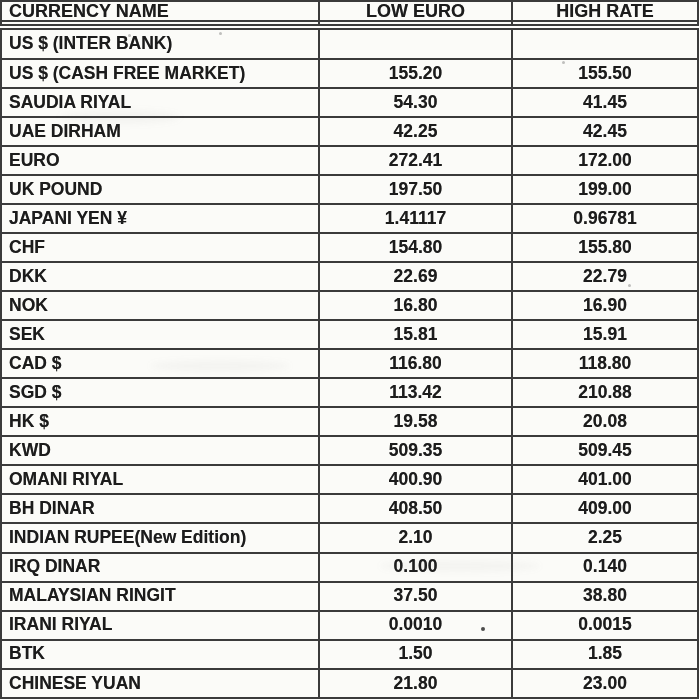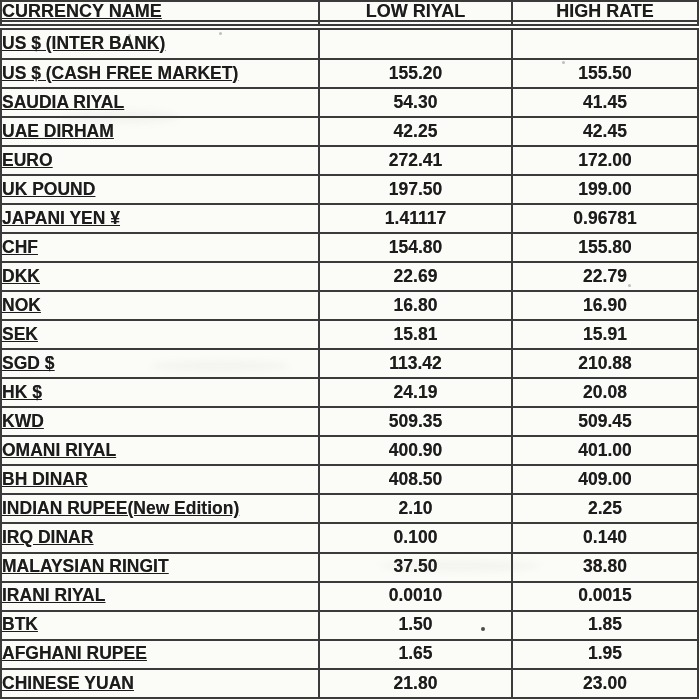--- a/index.html
+++ b/index.html
@@ -35,21 +35,21 @@
     font-size: 17.5px;
     line-height: 1;
     padding: 0;
     background: #fbfbf8;
     white-space: nowrap;
     overflow: hidden;
     text-shadow: 0 0 0.6px rgba(20,20,20,0.55);
   }
   .rate-table th.h-name, .rate-table td.name {
     text-align: left;
-    text-decoration: underline;
+    padding-left: 7px;
   }
   .rate-table th.h-low, .rate-table th.h-high,
   .rate-table td.low, .rate-table td.high {
     text-align: center;
   }
   .rate-table th {
     font-size: 18px;
   }
   tr.double-sep th, tr.double-sep td {
     border-bottom: 6px double #3b3b3b;
@@ -77,21 +77,21 @@
 
   <table class="rate-table">
     <colgroup>
       <col class="c-name">
         <col class="c-low">
         <col class="c-high">
     </colgroup>
     <thead>
       <tr>
         <th class="h-name">CURRENCY NAME</th>
-        <th class="h-low">LOW RIYAL</th>
+        <th class="h-low">LOW EURO</th>
         <th class="h-high">HIGH RATE</th>
       </tr>
     </thead>
     <tbody>
       <tr class="double-sep">
         <td class="name"></td>
         <td class="low"></td>
         <td class="high"></td>
       </tr>
       <tr>
@@ -143,27 +143,32 @@
         <td class="name">NOK</td>
         <td class="low">16.80</td>
         <td class="high">16.90</td>
       </tr>
       <tr>
         <td class="name">SEK</td>
         <td class="low">15.81</td>
         <td class="high">15.91</td>
       </tr>
       <tr>
+        <td class="name">CAD $</td>
+        <td class="low">116.80</td>
+        <td class="high">118.80</td>
+      </tr>
+      <tr>
         <td class="name">SGD $</td>
         <td class="low">113.42</td>
         <td class="high">210.88</td>
       </tr>
       <tr>
         <td class="name">HK $</td>
-        <td class="low">24.19</td>
+        <td class="low">19.58</td>
         <td class="high">20.08</td>
       </tr>
       <tr>
         <td class="name">KWD</td>
         <td class="low">509.35</td>
         <td class="high">509.45</td>
       </tr>
       <tr>
         <td class="name">OMANI RIYAL</td>
         <td class="low">400.90</td>
@@ -191,25 +196,20 @@
       </tr>
       <tr>
         <td class="name">IRANI RIYAL</td>
         <td class="low">0.0010</td>
         <td class="high">0.0015</td>
       </tr>
       <tr>
         <td class="name">BTK</td>
         <td class="low">1.50</td>
         <td class="high">1.85</td>
-      </tr>
-      <tr>
-        <td class="name">AFGHANI RUPEE</td>
-        <td class="low">1.65</td>
-        <td class="high">1.95</td>
       </tr>
       <tr>
         <td class="name">CHINESE YUAN</td>
         <td class="low">21.80</td>
         <td class="high">23.00</td>
       </tr>
     </tbody>
   </table>
 
   <div class="speck strong" style="left:481px; top:627px;"></div>

